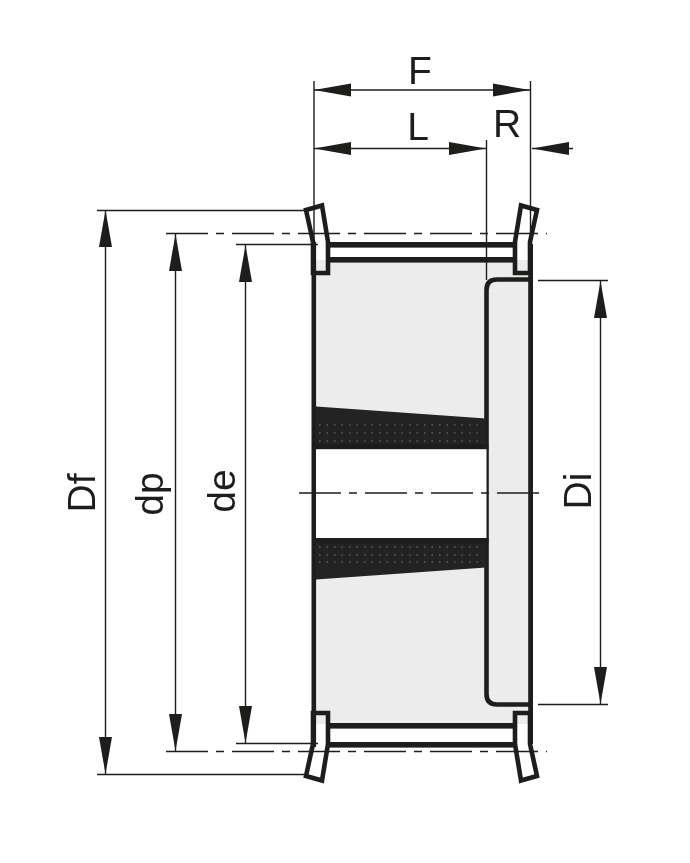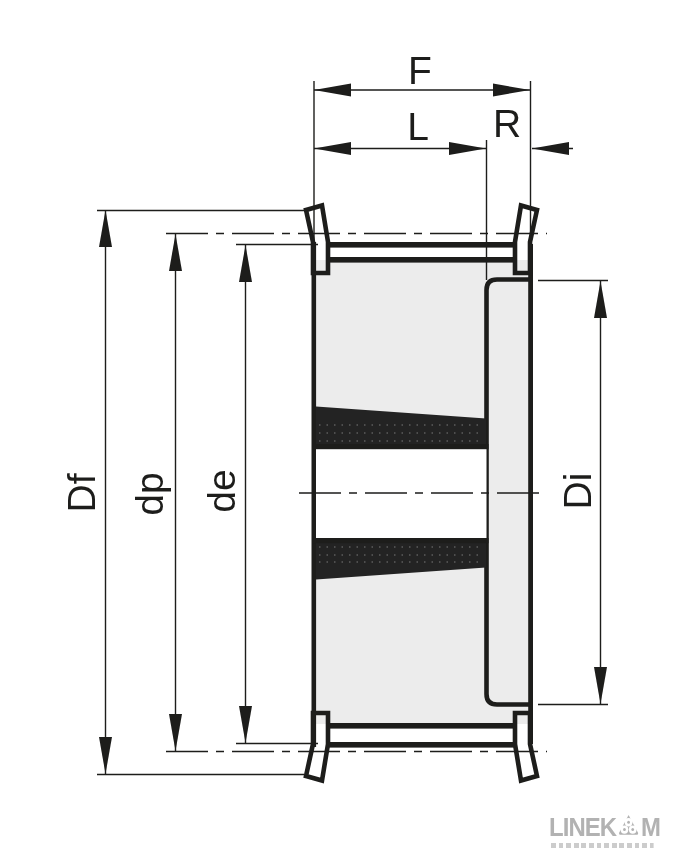--- a/index.html
+++ b/index.html
@@ -134,31 +134,13 @@
       <line x1="538" y1="280.5" x2="608" y2="280.5" class="thin"></line>
       <line x1="538" y1="704.5" x2="608" y2="704.5" class="thin"></line>
       <line x1="600.5" y1="281" x2="600.5" y2="704" class="thin"></line>
       <polygon points="600.5,281 594,318 607,318" class="arrow"></polygon>
       <polygon points="600.5,704 594,667 607,667" class="arrow"></polygon>
       <text transform="rotate(-90 577 491)" x="577" y="491" dy="0.36em" text-anchor="middle" class="dim-label">Di</text>
     </g>
   </svg>
 
   
-  <div id="logo">
-    <div class="row">
-      <span>LINEK</span>
-        <span class="icon">
-        <svg width="25" height="25" viewBox="0 0 25 25">
-          <path d="M12.5,2 L22.6,19.4 Q23.6,21.8 20.8,21.8 L4.2,21.8 Q1.4,21.8 2.4,19.4 Z" fill="#b2b2b2" stroke="none"></path>
-          <circle cx="12.5" cy="9.2" r="4.2" fill="#ffffff"></circle>
-          <circle cx="8" cy="16.6" r="4.2" fill="#ffffff"></circle>
-          <circle cx="17" cy="16.6" r="4.2" fill="#ffffff"></circle>
-          <circle cx="12.5" cy="9.2" r="1.5" fill="#b2b2b2"></circle>
-          <circle cx="8" cy="16.6" r="1.5" fill="#b2b2b2"></circle>
-          <circle cx="17" cy="16.6" r="1.5" fill="#b2b2b2"></circle>
-        </svg>
-      </span>
-        <span>M</span>
-    </div>
-    <div class="tagline"></div>
-  </div>
 </div>
 
 </body></html>

